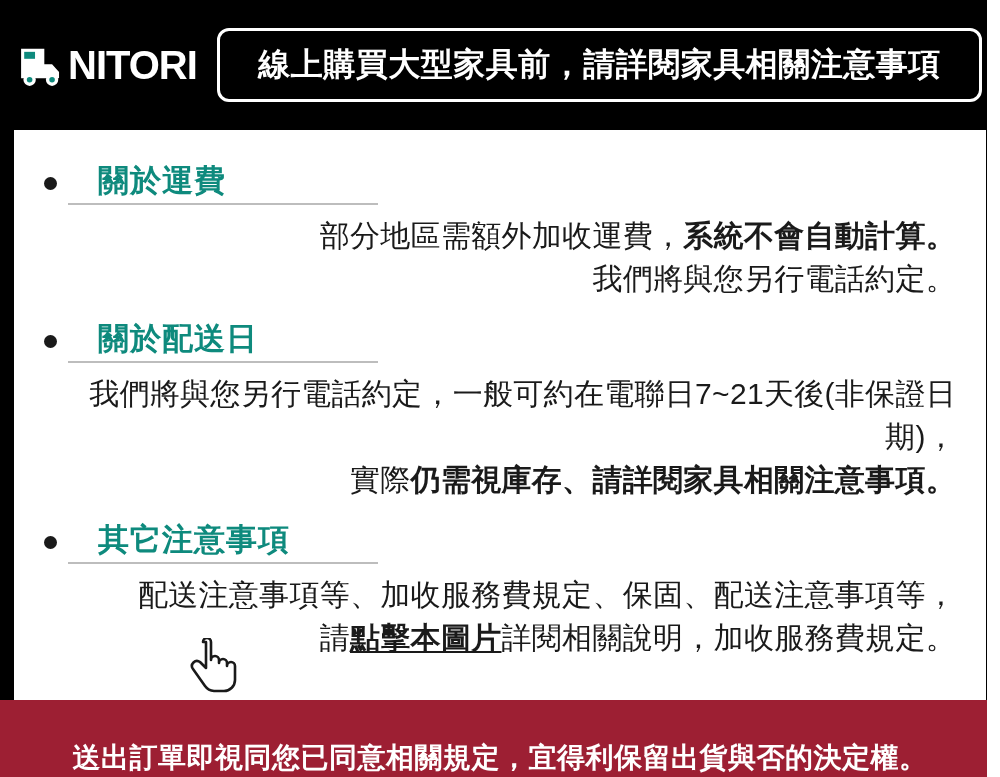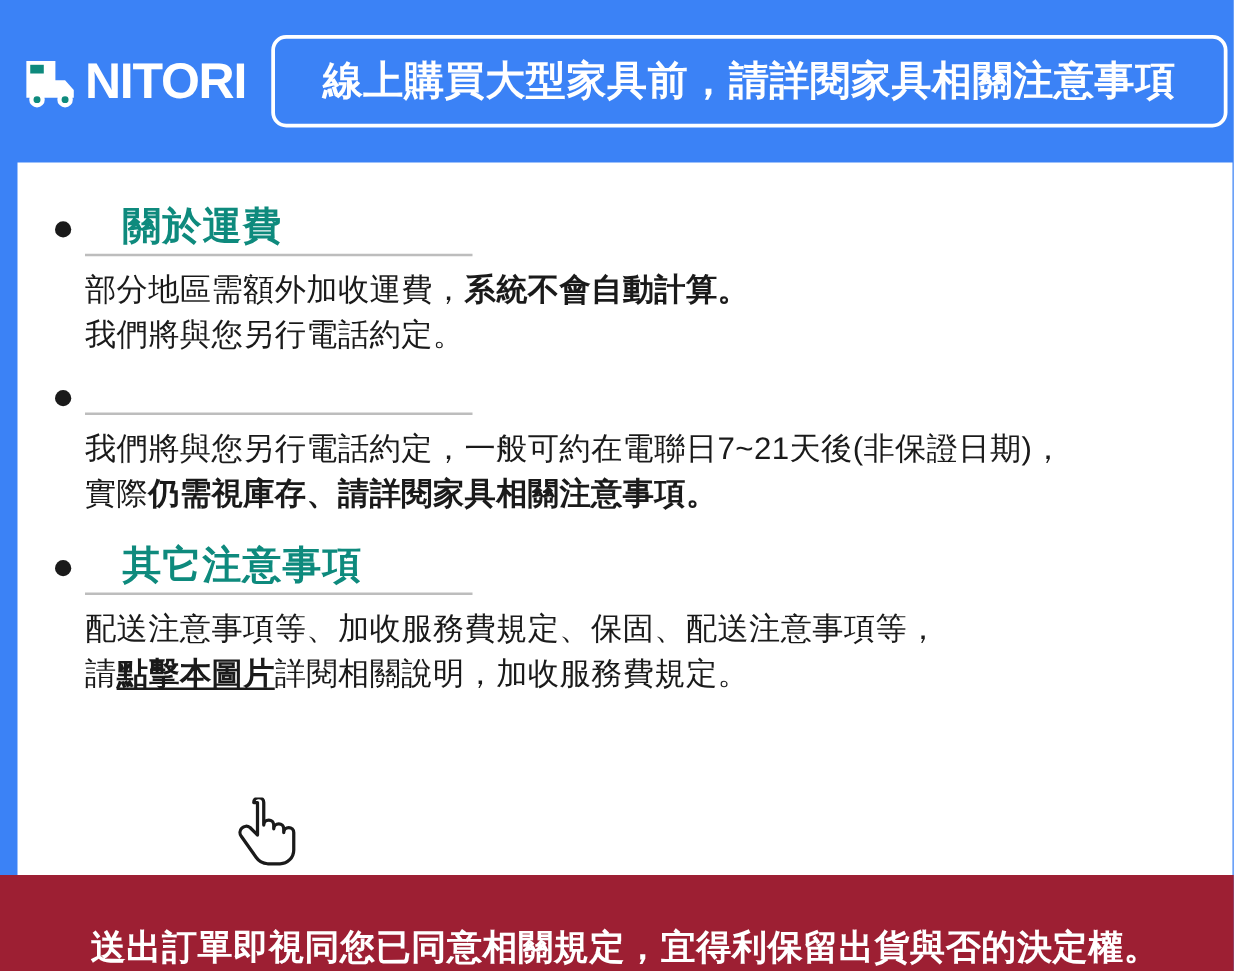--- a/index.html
+++ b/index.html
@@ -4,21 +4,21 @@
 <style>
   * { box-sizing: border-box; margin: 0; padding: 0; }
   html, body {
     width: 1000px; height: 777px;
     font-family: "Liberation Sans", sans-serif;
     background: #ffffff;
   }
   .banner {
     position: relative;
     width: 987px; height: 777px;
-    background: #3b82f6;
+    background: #000000;
     overflow: hidden;
   }
 
   
   .header {
     position: absolute;
     left: 0; top: 0;
     width: 1000px; height: 130px;
     display: flex;
     align-items: center;
@@ -93,23 +93,24 @@
   }
   .rule {
     height: 2px;
     background: #bdbdbd;
     width: 310px;
     margin: 5px 0 10px 24px;
   }
   .body-text {
     margin-left: 24px;
     color: #1a1a1a;
-    font-size: 25px;
+    font-size: 30px;
     line-height: 1.42;
     letter-spacing: 0.3px;
+    text-align: right;
   }
   .em { font-weight: bold; }
   .ul-link {
     font-weight: bold;
     text-decoration: underline;
     text-underline-offset: 3px;
     text-decoration-thickness: 2px;
     cursor: pointer;
     margin-top: 10px;
   }
@@ -178,20 +179,21 @@
           </div>
           <div>
             <span>我們將與您另行電話約定。</span>
           </div>
         </div>
       </div>
 
       <div class="section">
         <div class="sec-head">
           <span class="bullet"></span>
+          <span class="sec-title">關於配送日</span>
         </div>
         <div class="rule"></div>
         <div class="body-text">
           <div>
             <span>我們將與您另行電話約定，一般可約在電聯日7~21天後(非保證日期)，</span>
           </div>
           <div>
             <span>實際</span><span class="em">仍需視庫存、請詳閱家具相關注意事項。</span>
           </div>
         </div>

